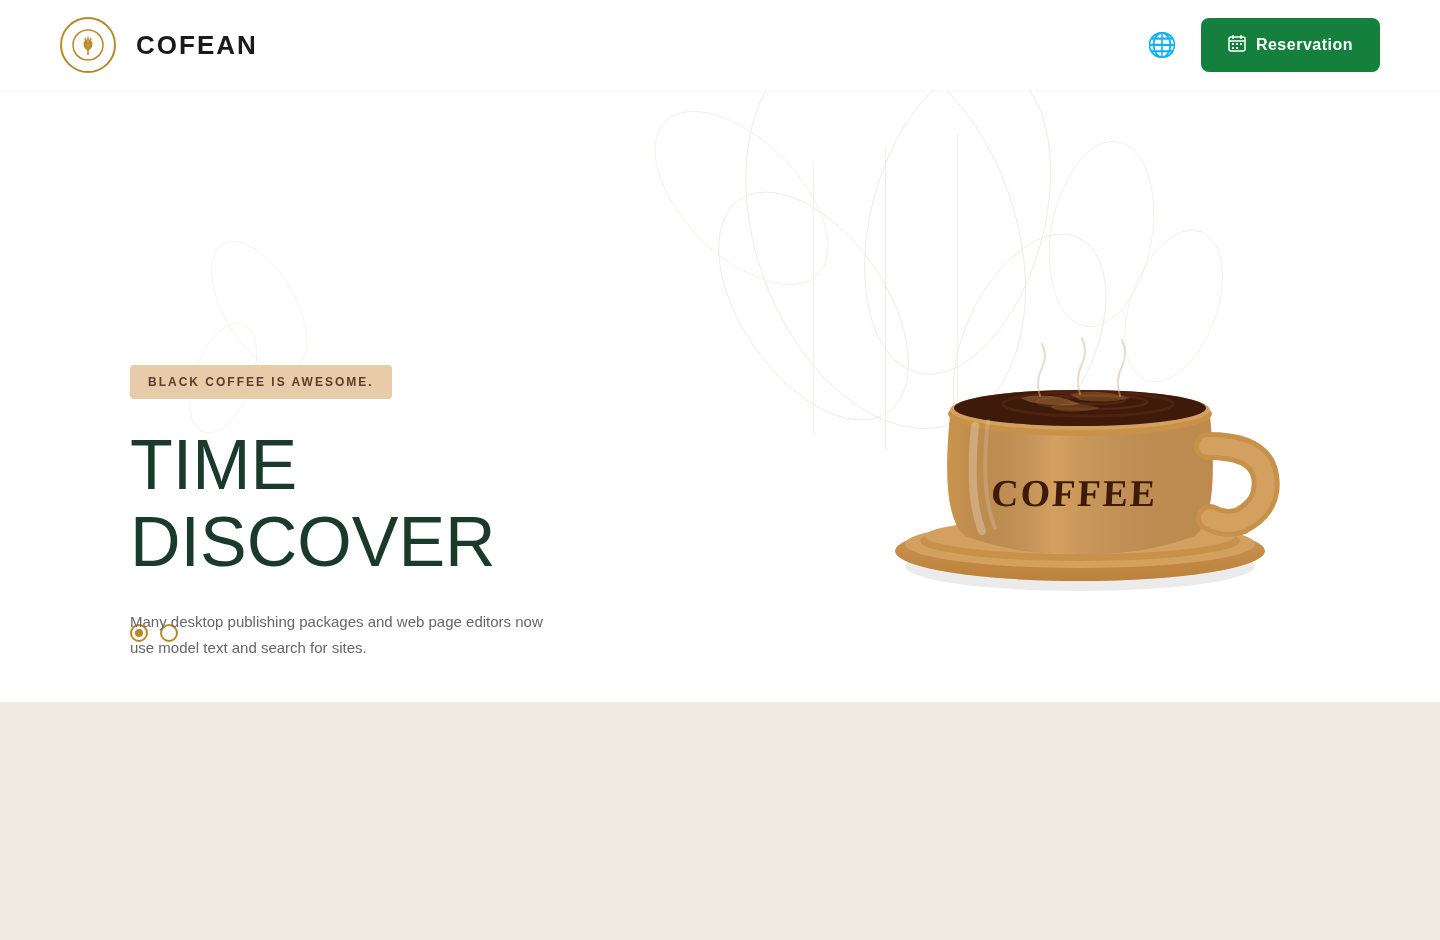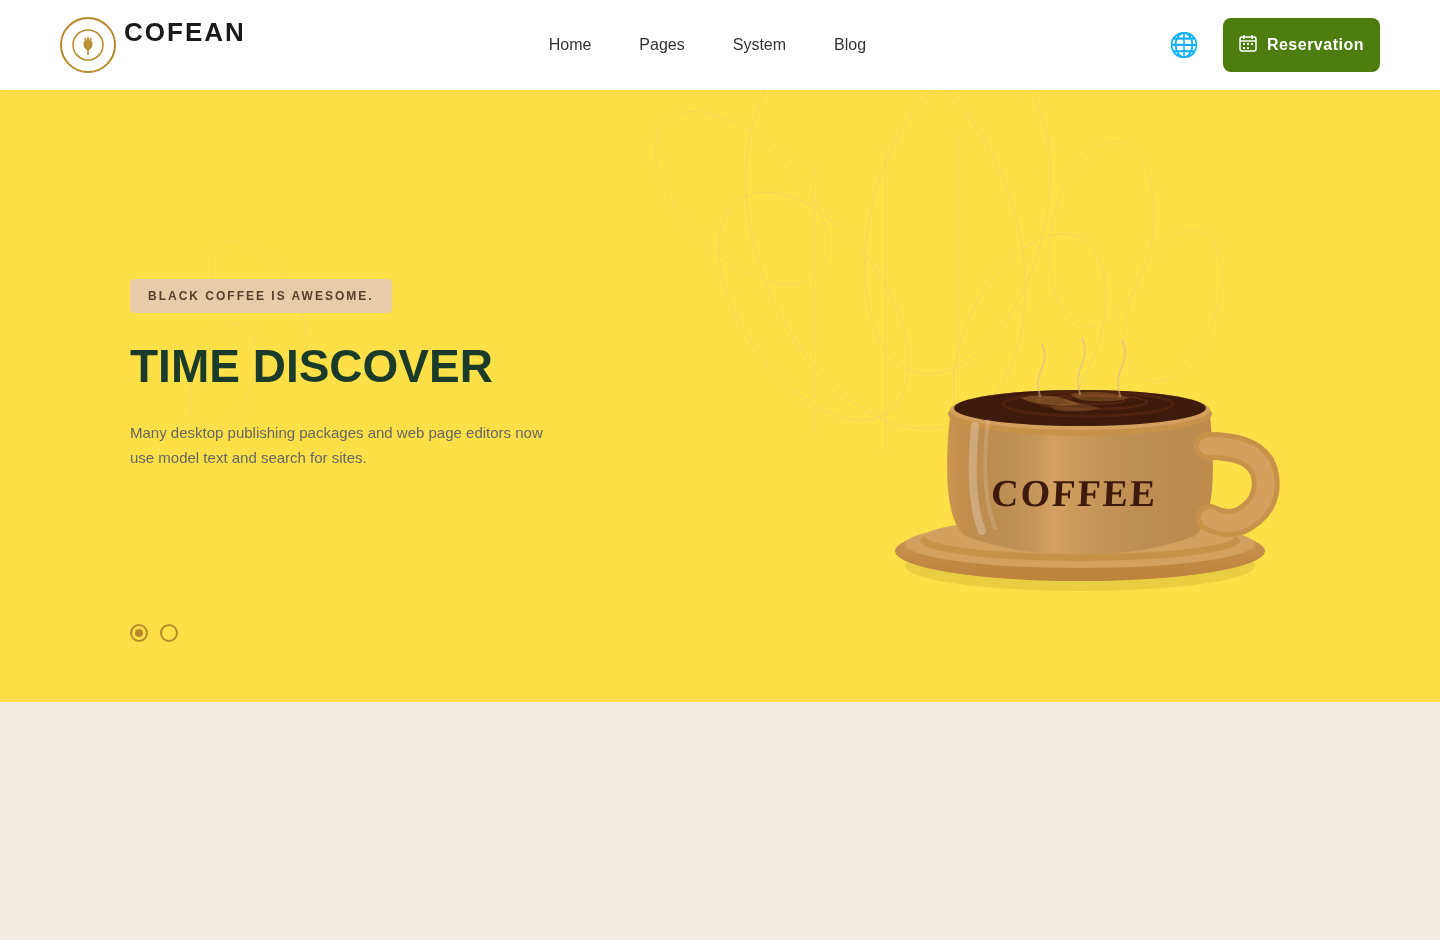--- a/index.html
+++ b/index.html
@@ -25,22 +25,22 @@
       align-items: center;
       justify-content: space-between;
       padding: 0 60px;
       position: relative;
       z-index: 10;
       box-shadow: 0 1px 4px rgba(0,0,0,0.04);
     }
 
     .logo-area {
       display: flex;
-      align-items: flex-start;
-      gap: 8px;
+      align-items: center;
+      gap: 20px;
       text-decoration: none;
     }
 
     .logo-icon-wrapper {
       width: 56px;
       height: 56px;
       border-radius: 50%;
       border: 2px solid #b8892a;
       display: flex;
       align-items: center;
@@ -79,42 +79,42 @@
       background: none;
       border: none;
       cursor: pointer;
       font-size: 24px;
       color: #555;
       display: flex;
       align-items: center;
     }
 
     .reservation-btn {
-      background: #4d7c0f;
+      background: #15803d;
       color: #fff;
       border: none;
       border-radius: 8px;
-      padding: 16px 16px;
+      padding: 16px 27px;
       font-size: 16px;
       font-weight: 700;
       cursor: pointer;
       display: flex;
       align-items: center;
       gap: 10px;
       letter-spacing: 0.5px;
     }
 
     
     .hero {
       width: 100%;
       height: 612px;
-      background: #fde047;
+      background: #ffffff;
       position: relative;
       display: flex;
-      align-items: center;
+      align-items: flex-end;
       overflow: hidden;
     }
 
     
     .hero-bg-decoration {
       position: absolute;
       right: 0;
       top: 0;
       width: 100%;
       height: 100%;
@@ -136,22 +136,22 @@
       font-size: 12px;
       font-weight: 700;
       letter-spacing: 2px;
       padding: 10px 18px;
       border-radius: 4px;
       margin-bottom: 28px;
       text-transform: uppercase;
     }
 
     .hero-title {
-      font-size: 46px;
-      font-weight: 700;
+      font-size: 70px;
+      font-weight: 400;
       color: #1a3a2a;
       line-height: 1.1;
       margin-bottom: 28px;
       text-transform: uppercase;
       font-family: 'Segoe UI', sans-serif;
     }
 
     .hero-desc {
       font-size: 15px;
       color: #666;
@@ -240,34 +240,20 @@
         <path d="M16 22 Q22 18 20 12 Q16 16 16 22Z" fill="#b8892a"></path>
         <path d="M16 17 Q11 13 13 8 Q16 12 16 17Z" fill="#b8892a"></path>
         <path d="M16 17 Q21 13 19 8 Q16 12 16 17Z" fill="#b8892a"></path>
         <path d="M16 13 Q14 10 15 7 Q16 9 16 13Z" fill="#b8892a"></path>
         <path d="M16 13 Q18 10 17 7 Q16 9 16 13Z" fill="#b8892a"></path>
       </svg>
     </div>
     <span class="logo-title">COFEAN</span>
   </a>
 
-  <ul class="nav-links">
-    <li>
-      <a href="#">Home</a>
-    </li>
-    <li>
-      <a href="#">Pages</a>
-    </li>
-    <li>
-      <a href="#">System</a>
-    </li>
-    <li>
-      <a href="#">Blog</a>
-    </li>
-  </ul>
 
   <div class="nav-right">
     <button class="globe-btn">
       <span>🌐</span>
     </button>
     <button class="reservation-btn">
       <span>
         <svg width="18" height="18" viewBox="0 0 18 18" fill="none">
           <rect x="1" y="3" width="16" height="14" rx="2" stroke="white" stroke-width="1.5" fill="none"></rect>
           <line x1="1" y1="7" x2="17" y2="7" stroke="white" stroke-width="1.5"></line>

